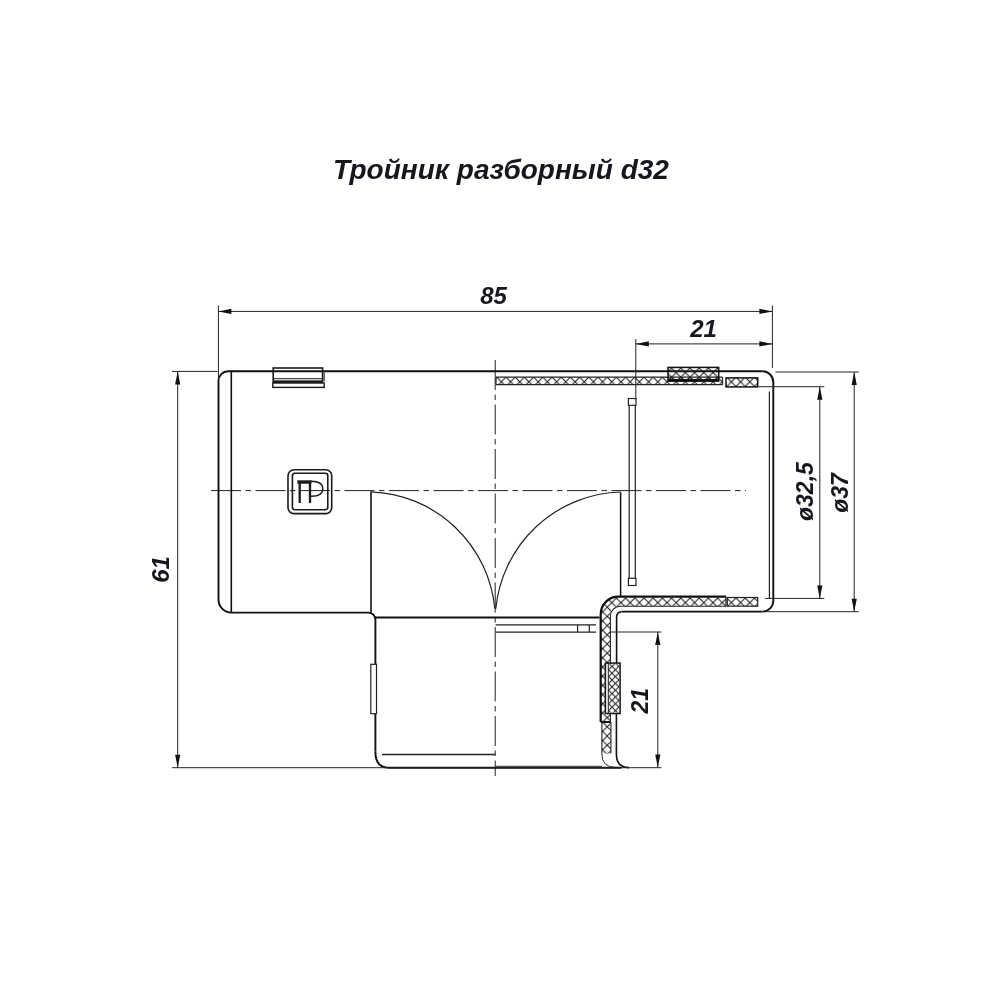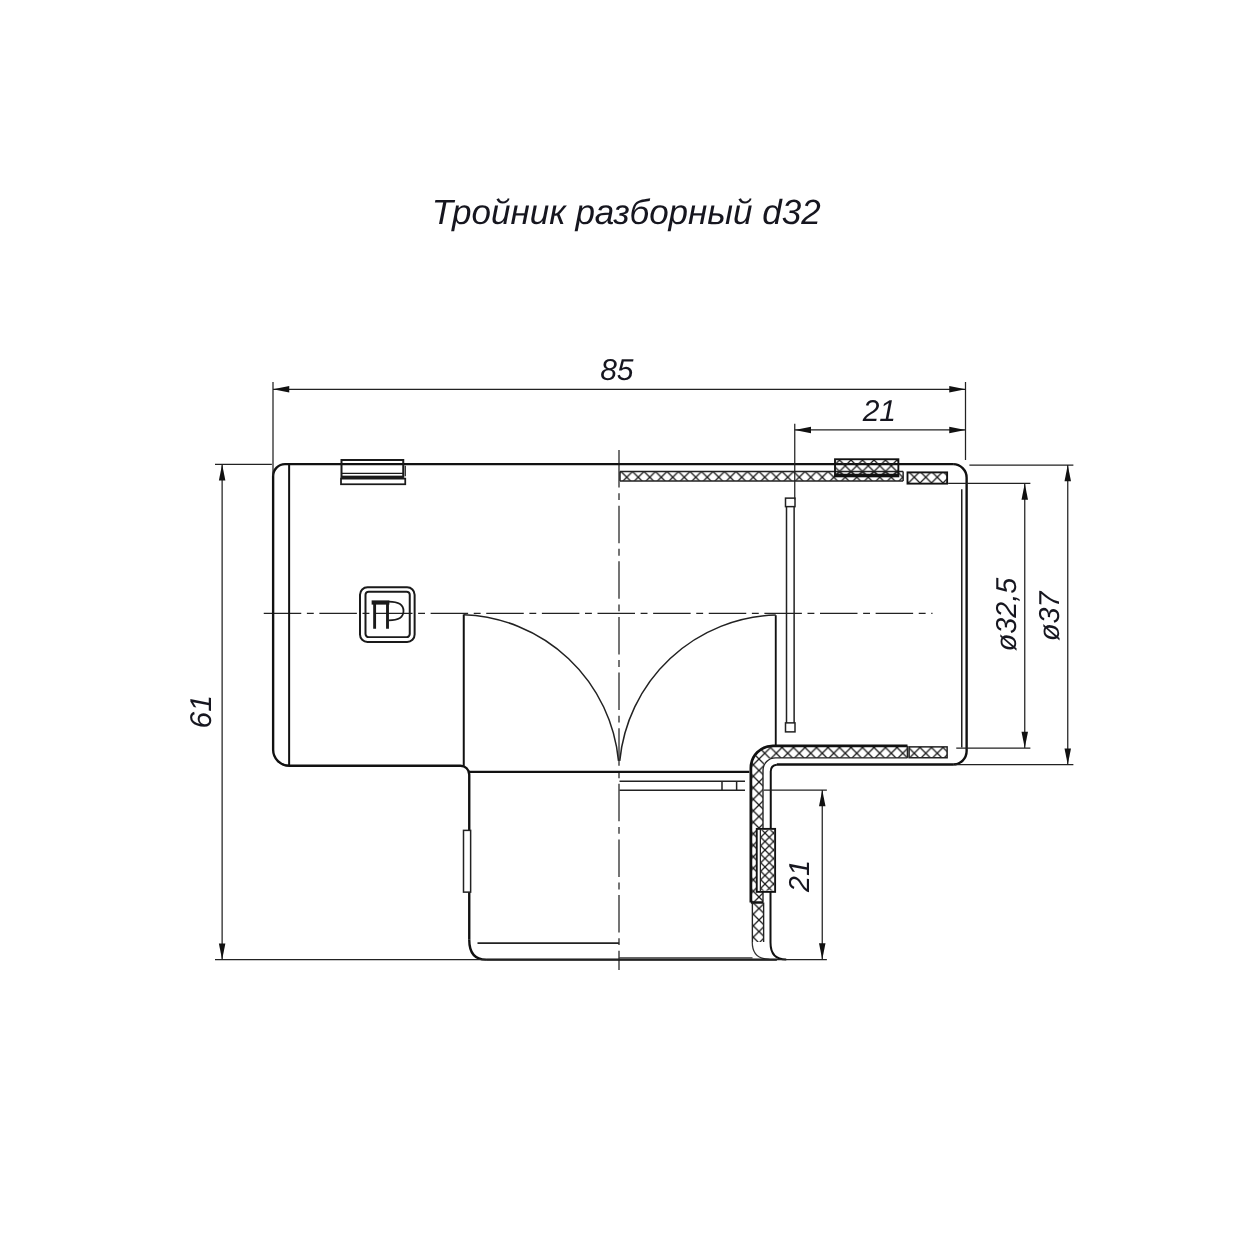--- a/index.html
+++ b/index.html
@@ -1,16 +1,16 @@
 <!DOCTYPE html>
 <html><head>
 <meta charset="utf-8">
 <style>
 html,body{margin:0;padding:0;background:#fff;}
-#page{width:1000px;height:1000px;position:relative;background:#fff;}
+#page{width:1000px;height:1000px;position:relative;background:#fff;font-weight:bold;}
 text{font-family:"Liberation Sans",sans-serif;font-style:italic;fill:#16161f;}
 </style>
 </head>
 <body>
 <div id="page">
 <svg width="1000" height="1000" viewBox="0 0 1000 1000">
 <defs>
 <pattern id="xh" width="9.2" height="9.2" patternUnits="userSpaceOnUse">
 <path d="M0,9.2 L9.2,0 M0,0 L9.2,9.2" stroke="#1a1a1a" stroke-width="1.05" fill="none"></path>
 </pattern>

